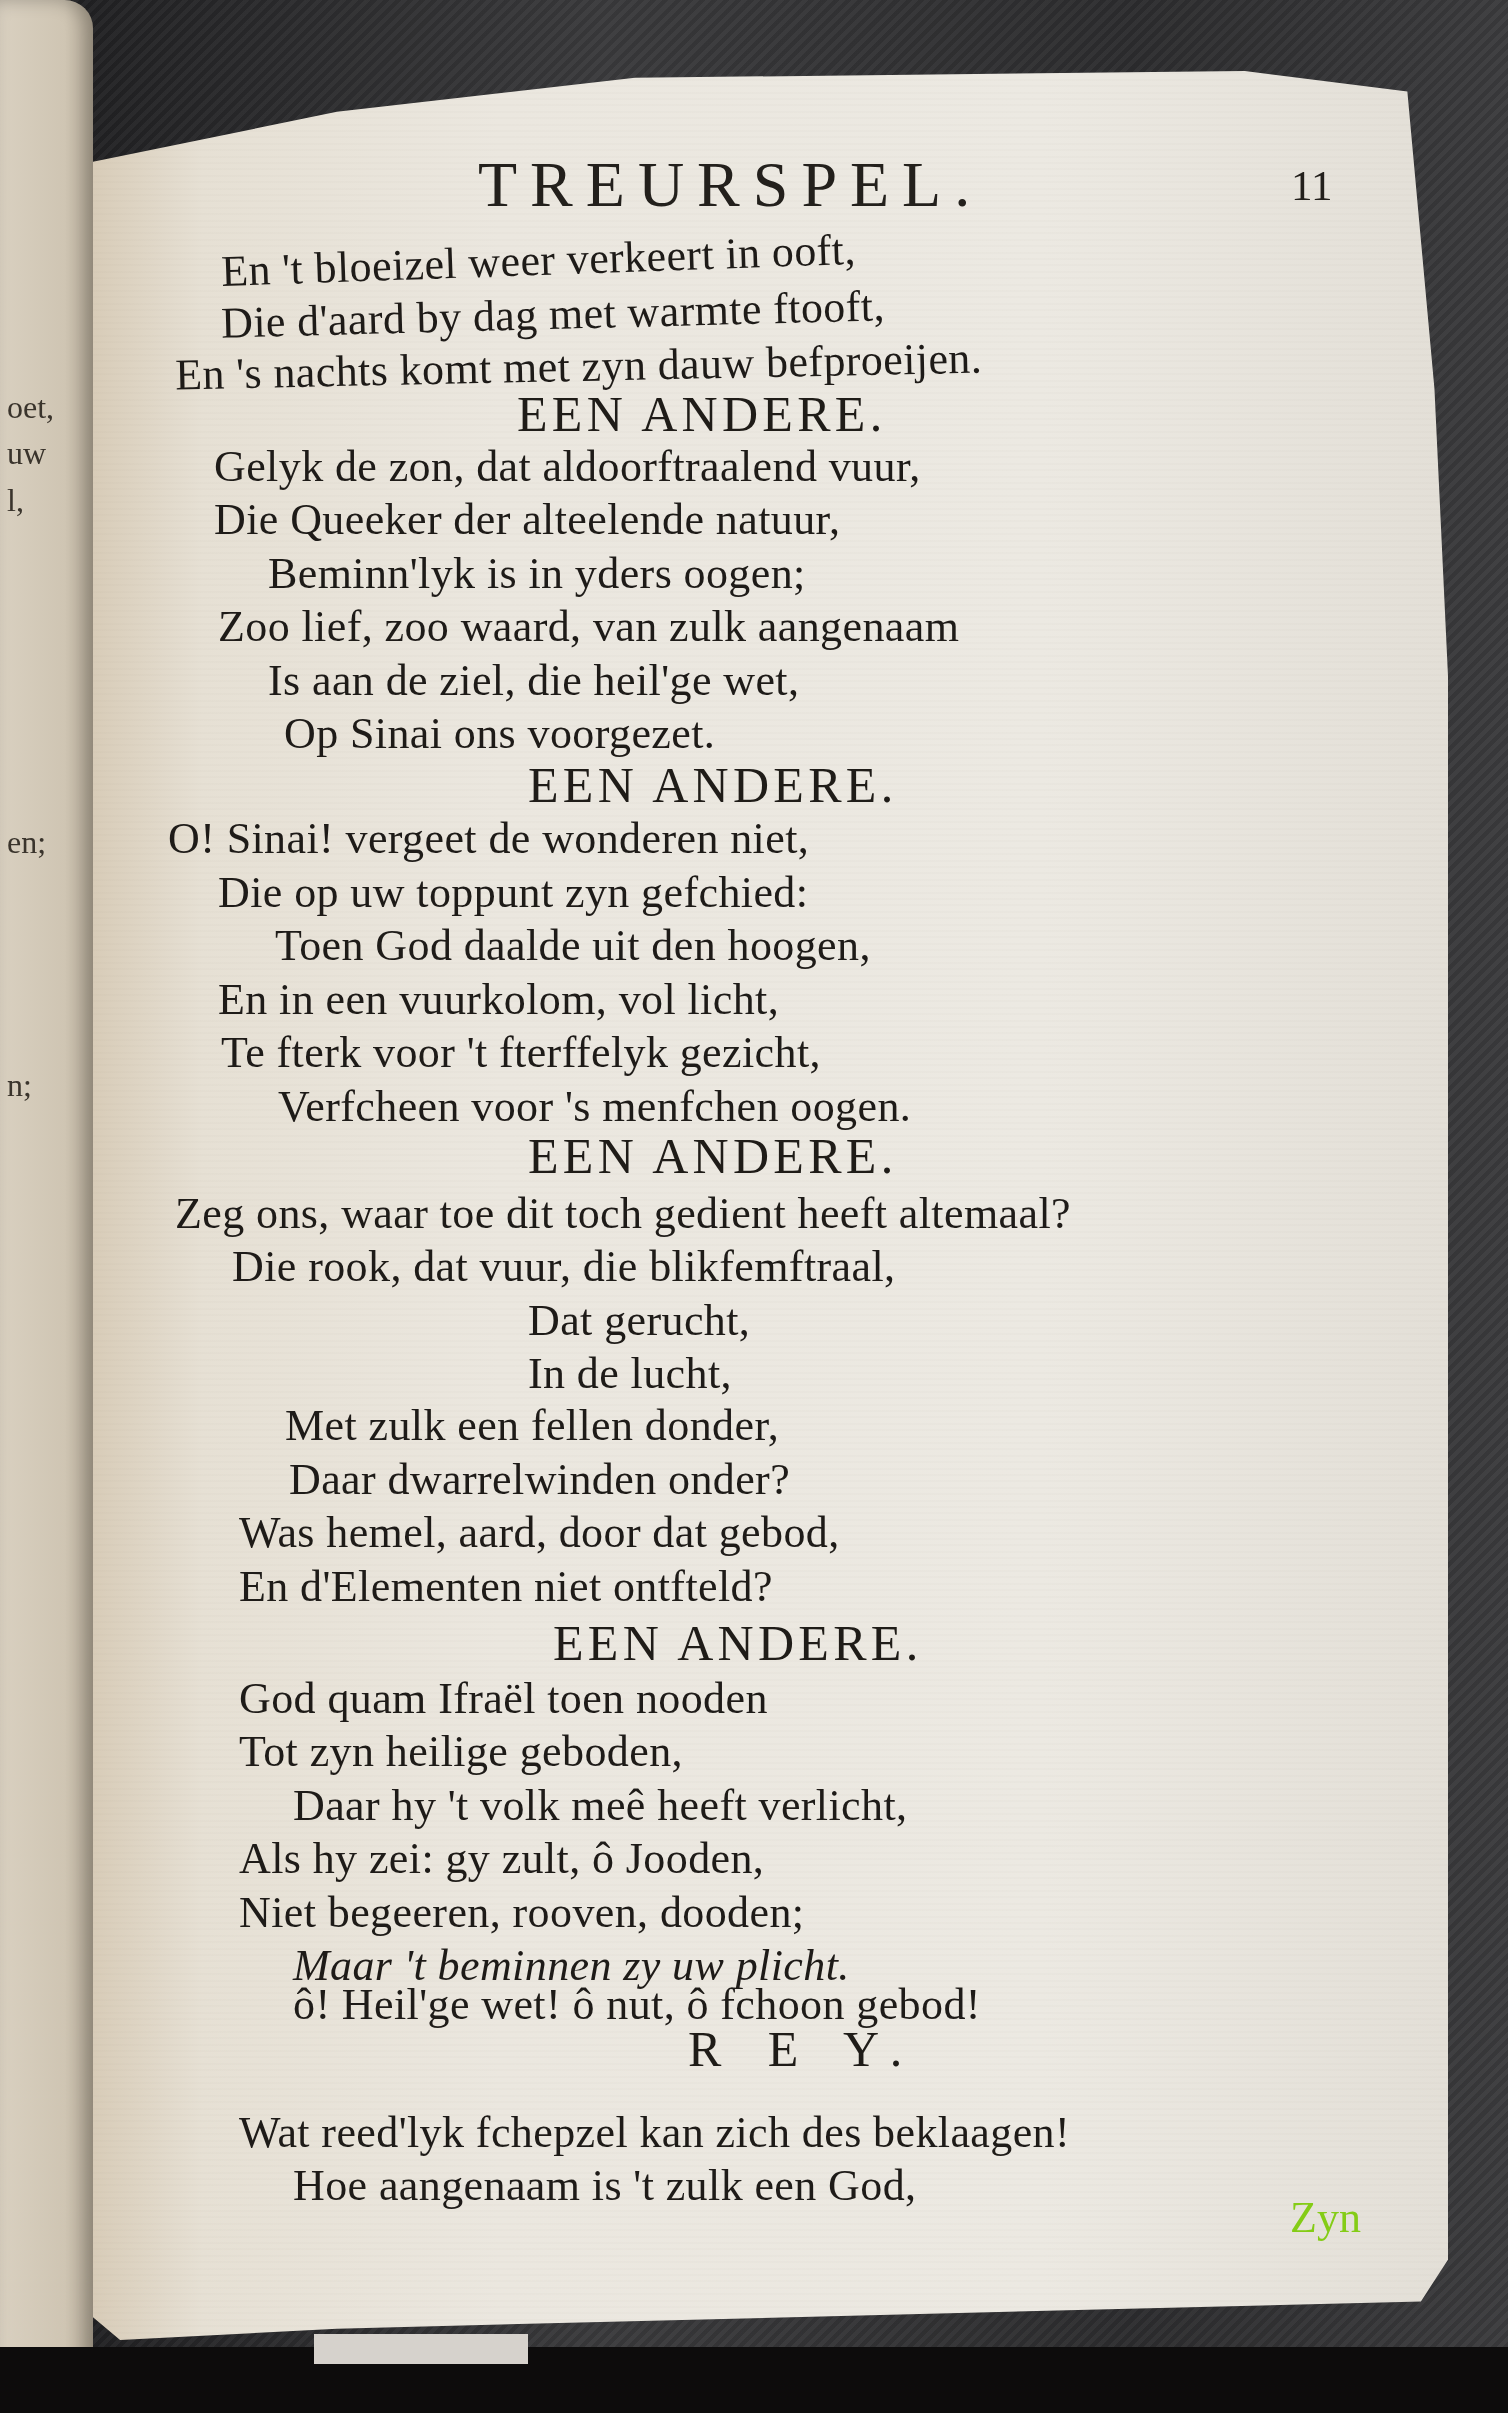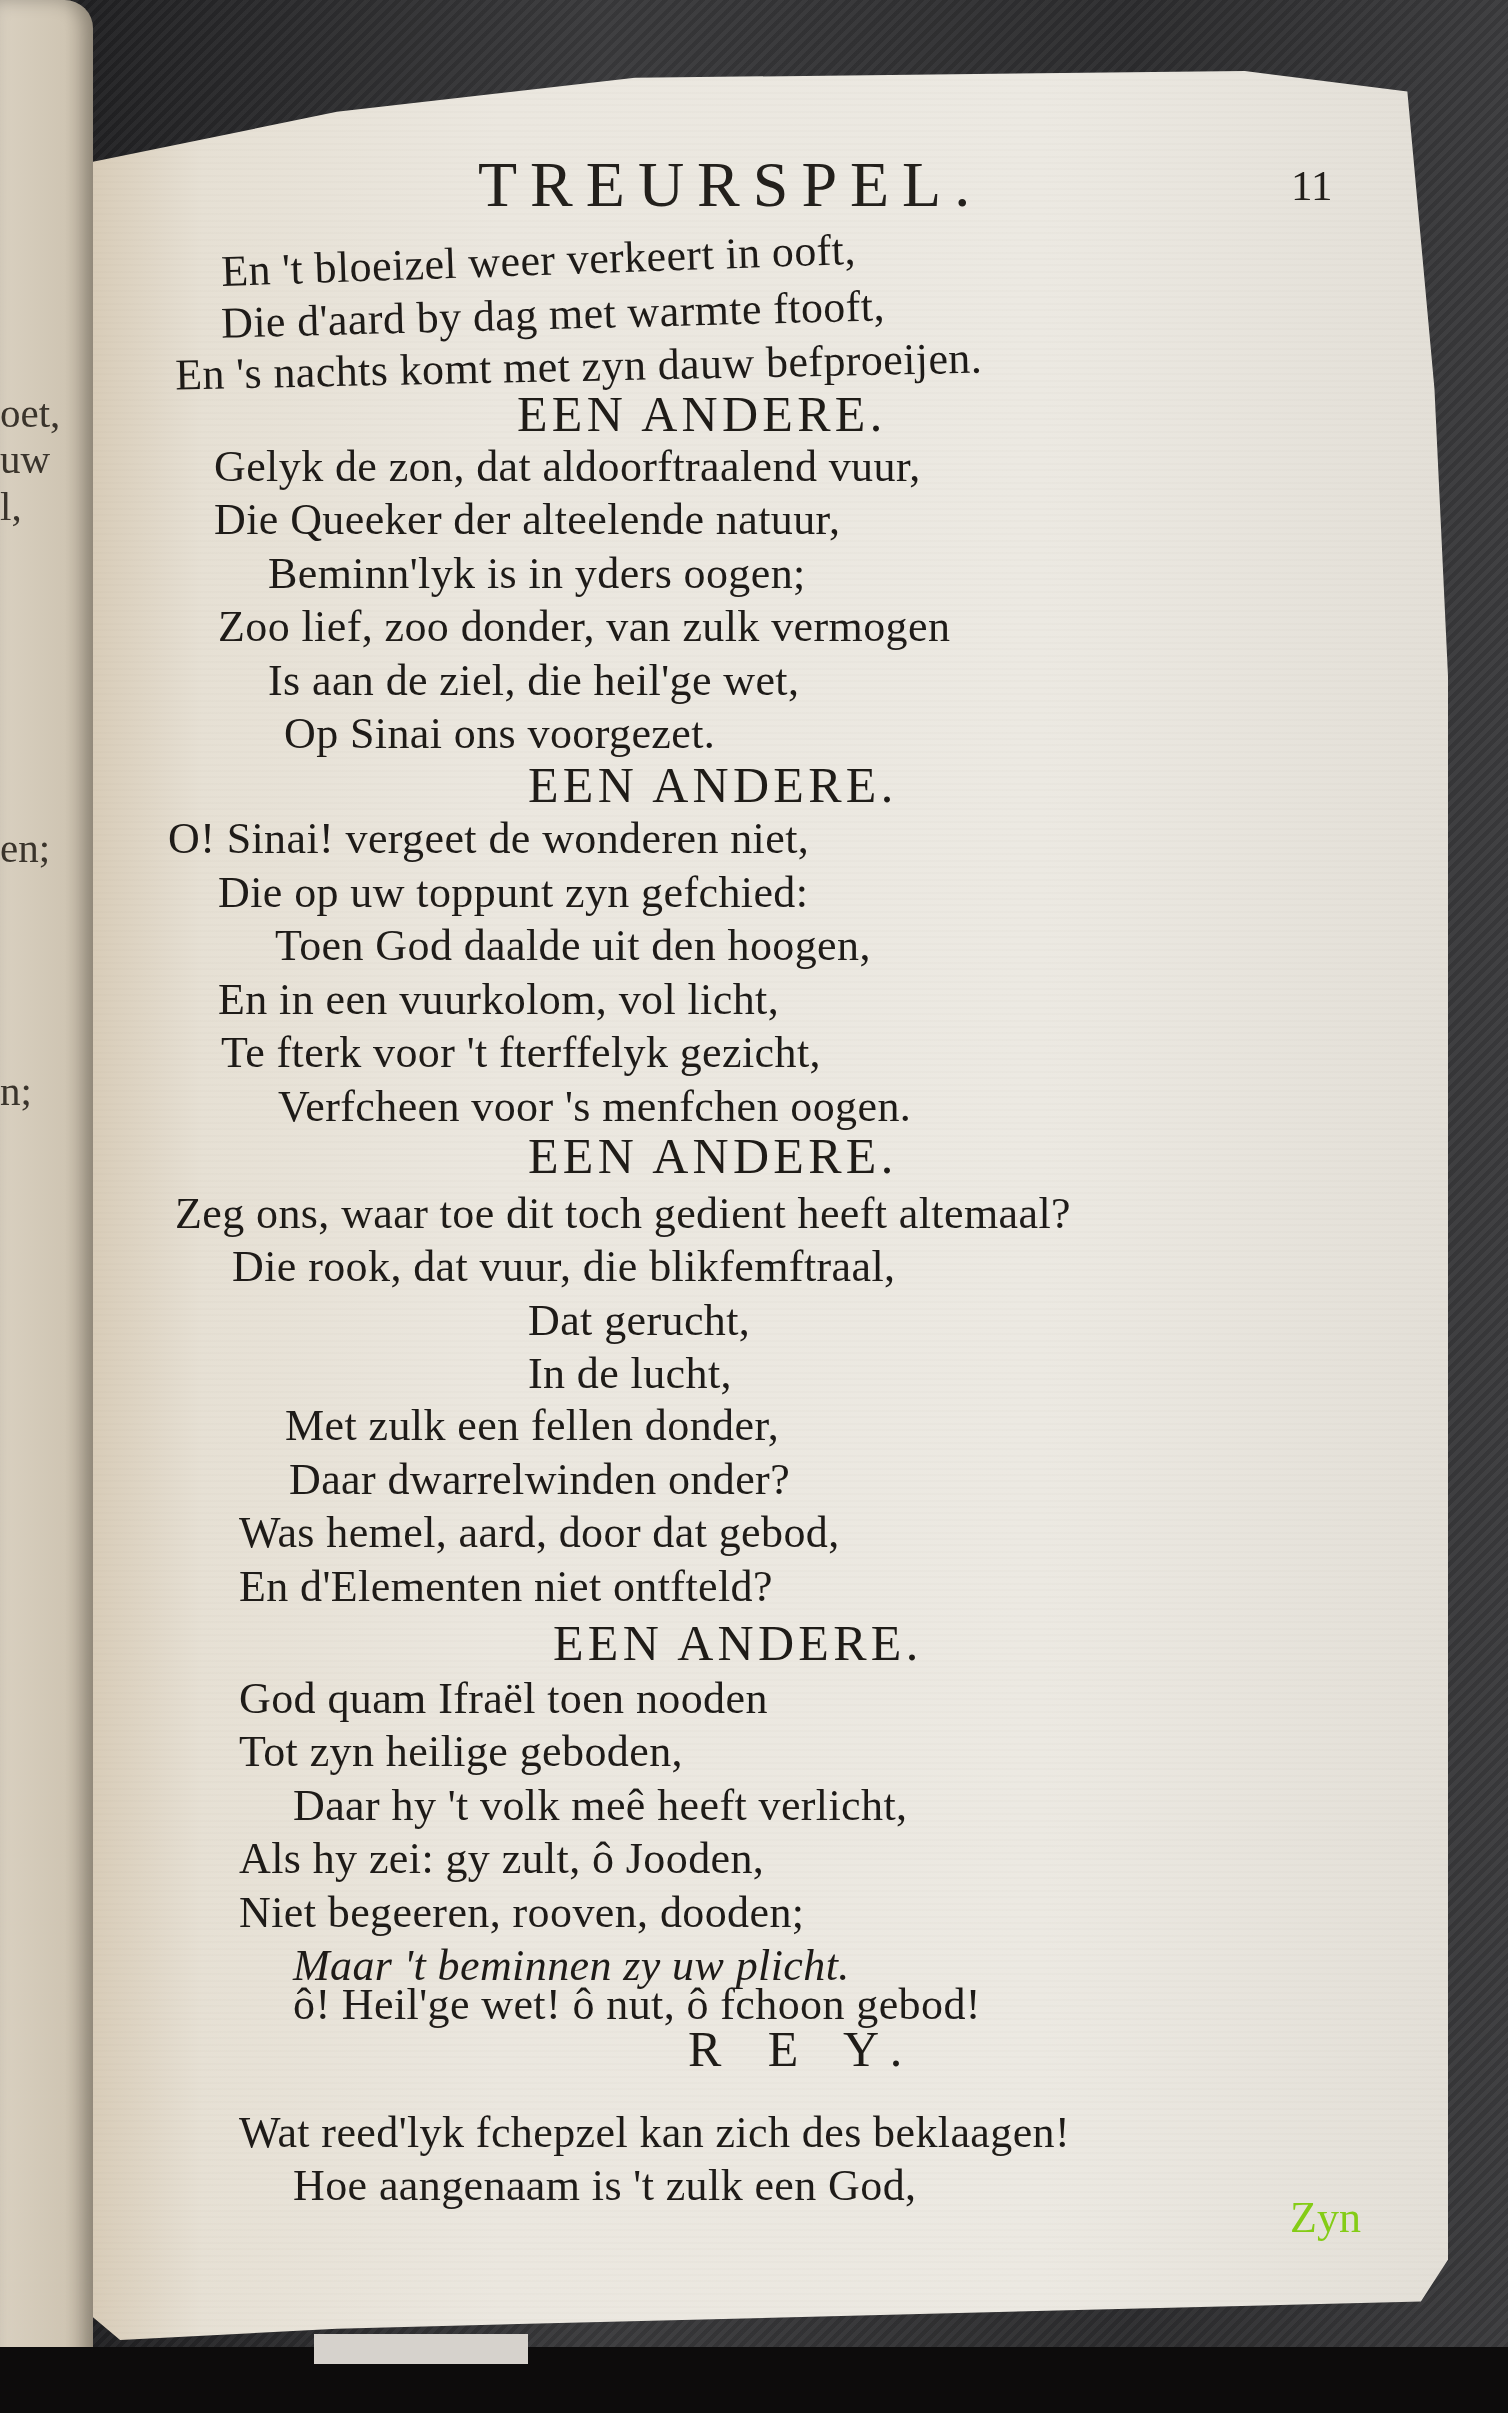--- a/index.html
+++ b/index.html
@@ -14,21 +14,21 @@
       repeating-linear-gradient(135deg, rgba(255,255,255,0.03) 0 4.3px, rgba(0,0,0,0.05) 4.3px 8.6px),
       linear-gradient(90deg, #1d1d1f 0%, #3a3a3c 40%, #2c2c2e 75%, #3b3b3d 100%);
   }
   .left-page {
     position: absolute; left: 0; top: 0; width: 93px; height: 2413px;
     background: linear-gradient(90deg, #d9d0c0 0%, #cfc5b3 70%, #b9ae9b 100%);
     border-radius: 0 28.5px 28.5px 0;
     box-shadow: inset -8.6px 0 17px rgba(0,0,0,0.25);
   }
   .left-frag {
-    position: absolute; left: 0; font-size: 41px; color: #3a342c;
+    position: absolute; left: 7px; font-size: 32px; color: #3a342c;
     font-family: "Liberation Serif", serif;
   }
   .page {
     position: absolute; left: 93px; top: 71px; width: 1355px; height: 2269px;
     background: linear-gradient(90deg, #d8ccb8 0%, #e6e0d4 8%, #ebe7df 30%, #ece9e2 70%, #e3dfd7 100%);
     clip-path: polygon(0% 4%, 18% 1.8%, 40% 0.3%, 85% 0%, 97% 0.9%, 99% 14%, 100.5% 33%, 100.5% 96%, 98% 98.3%, 18% 99.5%, 2% 100%, 0% 99%);
   }
   .page::after {
     content: ""; position: absolute; inset: 0;
     background: repeating-linear-gradient(0deg, rgba(120,110,95,0.025) 0 2.1px, transparent 2.1px 6.4px);
@@ -81,21 +81,21 @@
 <div class="page-num">11</div>
 
 <div class="text verse" style="left:221px; top:235px; transform:rotate(-2deg);">En 't bloeizel weer verkeert in ooft,</div>
 <div class="text verse" style="left:221px; top:289px; transform:rotate(-1.5deg);">Die d'aard by dag met warmte ftooft,</div>
 <div class="text verse" style="left:175px; top:341px; transform:rotate(-1.2deg);">En 's nachts komt met zyn dauw befproeijen.</div>
 
 <div class="heading" style="left:517px; top:385px;">EEN ANDERE.</div>
 <div class="text verse" style="left:214px; top:441px;">Gelyk de zon, dat aldoorftraalend vuur,</div>
 <div class="text verse" style="left:214px; top:494px;">Die Queeker der alteelende natuur,</div>
 <div class="text verse" style="left:268px; top:548px;">Beminn'lyk is in yders oogen;</div>
-<div class="text verse" style="left:218px; top:601px;">Zoo lief, zoo donder, van zulk vermogen</div>
+<div class="text verse" style="left:218px; top:601px;">Zoo lief, zoo waard, van zulk aangenaam</div>
 <div class="text verse" style="left:268px; top:655px;">Is aan de ziel, die heil'ge wet,</div>
 <div class="text verse" style="left:268px; top:708px;margin-left:16px;">Op Sinai ons voorgezet.</div>
 
 <div class="heading" style="left:528px; top:756px;">EEN ANDERE.</div>
 <div class="text verse" style="left:168px; top:813px;">O! Sinai! vergeet de wonderen niet,</div>
 <div class="text verse" style="left:218px; top:867px;">Die op uw toppunt zyn gefchied:</div>
 <div class="text verse" style="left:275px; top:920px;">Toen God daalde uit den hoogen,</div>
 <div class="text verse" style="left:218px; top:974px;">En in een vuurkolom, vol licht,</div>
 <div class="text verse" style="left:221px; top:1027px;">Te fterk voor 't fterffelyk gezicht,</div>
 <div class="text verse" style="left:278px; top:1081px;">Verfcheen voor 's menfchen oogen.</div>

